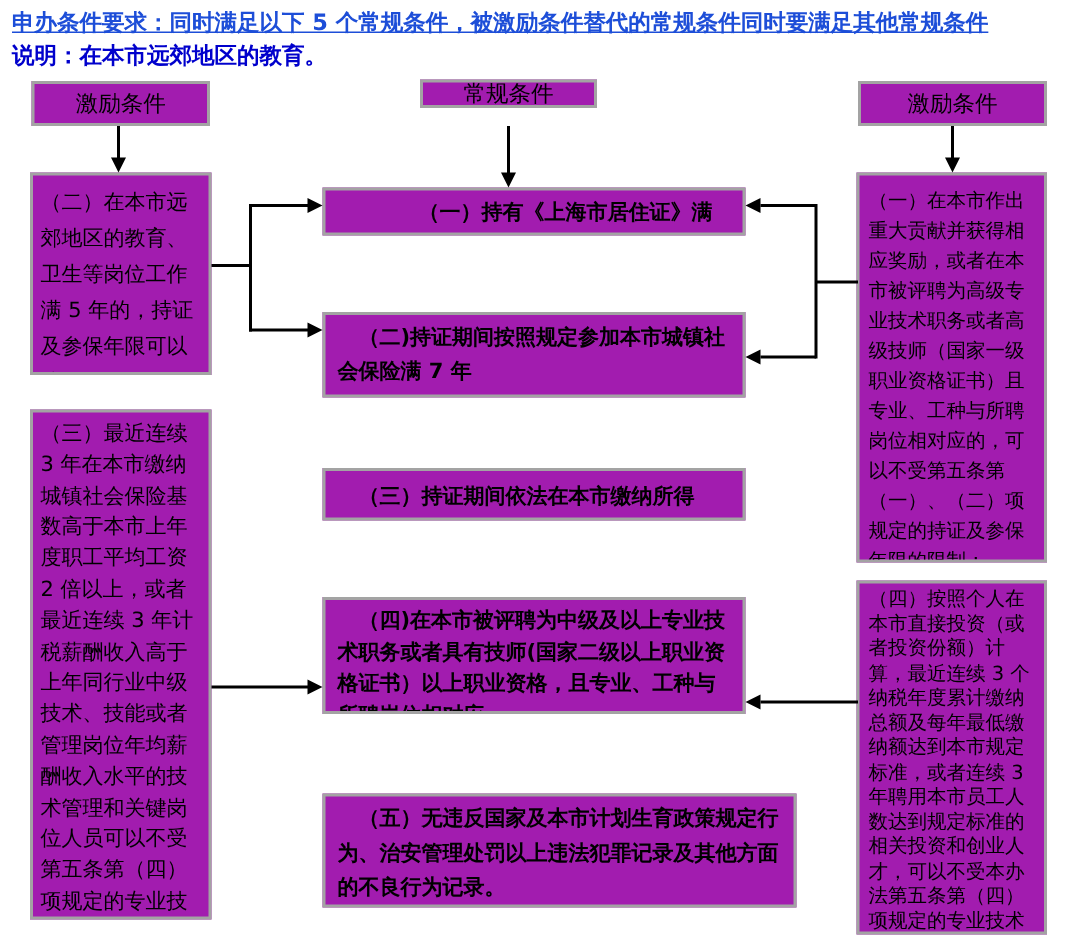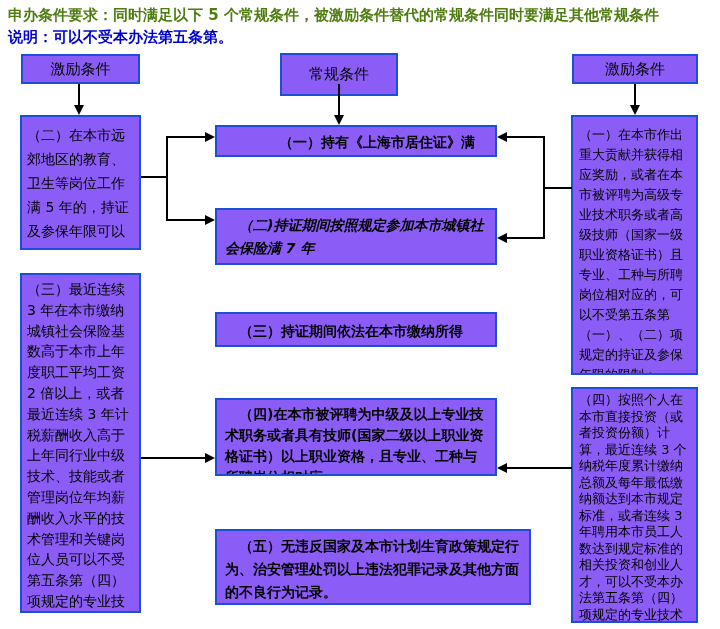--- a/index.html
+++ b/index.html
@@ -2,58 +2,58 @@
 <html><head>
 <meta charset="utf-8">
 <style>
   html,body{margin:0;padding:0;}
   body{
     width:720px;height:629px;position:relative;background:#ffffff;
     font-family:"DejaVu Sans","Liberation Sans",sans-serif;
     color:#000;
   }
   .title-line{position:absolute;left:8px;font-size:15px;font-weight:bold;white-space:nowrap;letter-spacing:0px;}
-  #title1{top:6px;color:#4d7c0f;}
+  #title1{top:6px;color:#1d4ed8;text-decoration:underline;}
   #title2{top:28px;color:#0000cc;}
 
   .box{
-    position:absolute;box-sizing:border-box;border:2px solid #1d4ed8;background:#8b5cf6;
+    position:absolute;box-sizing:border-box;border:2px solid #a3a3a3;background:#a21caf;
     font-size:14px;line-height:21px;overflow:hidden;
   }
   .hdr{display:flex;align-items:center;justify-content:center;font-size:15px;}
   #hdr-left{left:21px;top:54px;width:119px;height:30px;}
-  #hdr-center{left:280px;top:53px;width:118px;height:43px;}
+  #hdr-center{left:280px;top:53px;width:118px;height:19px;}
   #hdr-right{left:572px;top:54px;width:126px;height:30px;}
 
   #lbox1{left:20px;top:115px;width:121px;height:135px;padding:6px 5px;line-height:24px;}
   #lbox2{left:20px;top:273px;width:121px;height:340px;padding:4px 5px;line-height:20.8px;}
 
   .cbox{left:215px;width:282px;padding:4px 8px;text-indent:1em;font-weight:bold;}
   #cbox1{top:125px;height:32px;line-height:23px;padding-left:48px;}
-  #cbox2{top:208px;height:57px;line-height:23px;font-style:italic;}
+  #cbox2{top:208px;height:57px;line-height:23px;}
   #cbox3{top:312px;height:35px;line-height:26px;}
   #cbox4{top:398px;height:78px;line-height:21px;}
   #cbox5{top:529px;height:76px;width:316px;line-height:23px;}
 
   .rbox{left:571px;width:127px;font-size:13px;}
   #rbox1{top:115px;height:260px;padding:8px 6px;line-height:20px;}
   #rbox2{top:387px;height:236px;padding:3px 6px;line-height:16.5px;}
 
   .hl{position:absolute;height:2px;background:#000;}
   .vl{position:absolute;width:2px;background:#000;}
   .ar{position:absolute;width:0;height:0;border-style:solid;border-color:transparent;}
   .ar-right{border-width:5px 0 5px 10px;border-left-color:#000;}
   .ar-left{border-width:5px 10px 5px 0;border-right-color:#000;}
   .ar-down{border-width:10px 5px 0 5px;border-top-color:#000;}
 </style>
 </head>
 <body>
 
 <div class="title-line" id="title1">申办条件要求：同时满足以下 5 个常规条件，被激励条件替代的常规条件同时要满足其他常规条件</div>
-<div class="title-line" id="title2">说明：可以不受本办法第五条第。</div>
+<div class="title-line" id="title2">说明：在本市远郊地区的教育。</div>
 
 <div class="box hdr" id="hdr-left">激励条件</div>
 <div class="box hdr" id="hdr-center">常规条件</div>
 <div class="box hdr" id="hdr-right">激励条件</div>
 
 <div class="box" id="lbox1">（二）在本市远郊地区的教育、卫生等岗位工作满 5 年的，持证及参保年限可以缩短至 5年；</div>
 <div class="box" id="lbox2">（三）最近连续 3 年在本市缴纳城镇社会保险基数高于本市上年度职工平均工资 2 倍以上，或者最近连续 3 年计税薪酬收入高于上年同行业中级技术、技能或者管理岗位年均薪酬收入水平的技术管理和关键岗位人员可以不受第五条第（四）项规定的专业技术职务或者职业资格等级的限制；</div>
 
 <div class="box cbox" id="cbox1">（一）持有《上海市居住证》满 7 年</div>
 <div class="box cbox" id="cbox2">（二)持证期间按照规定参加本市城镇社会保险满 7 年</div>

